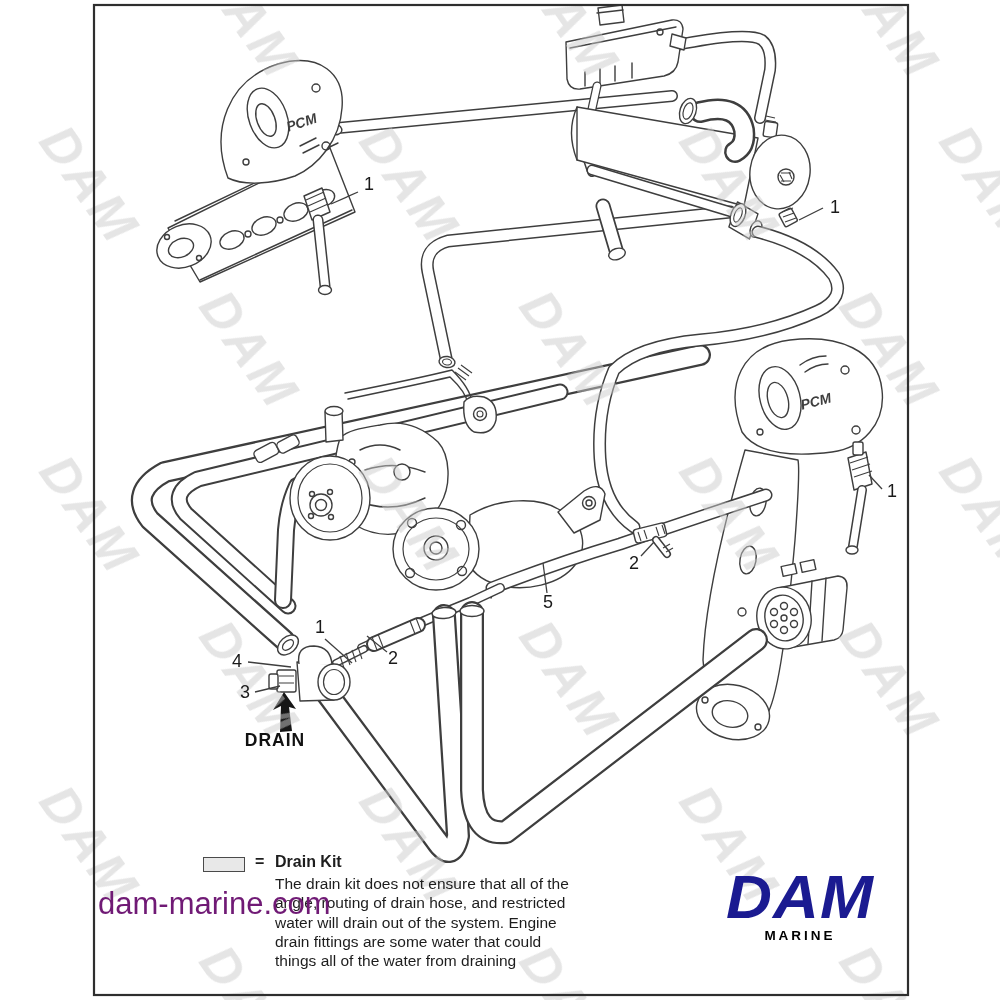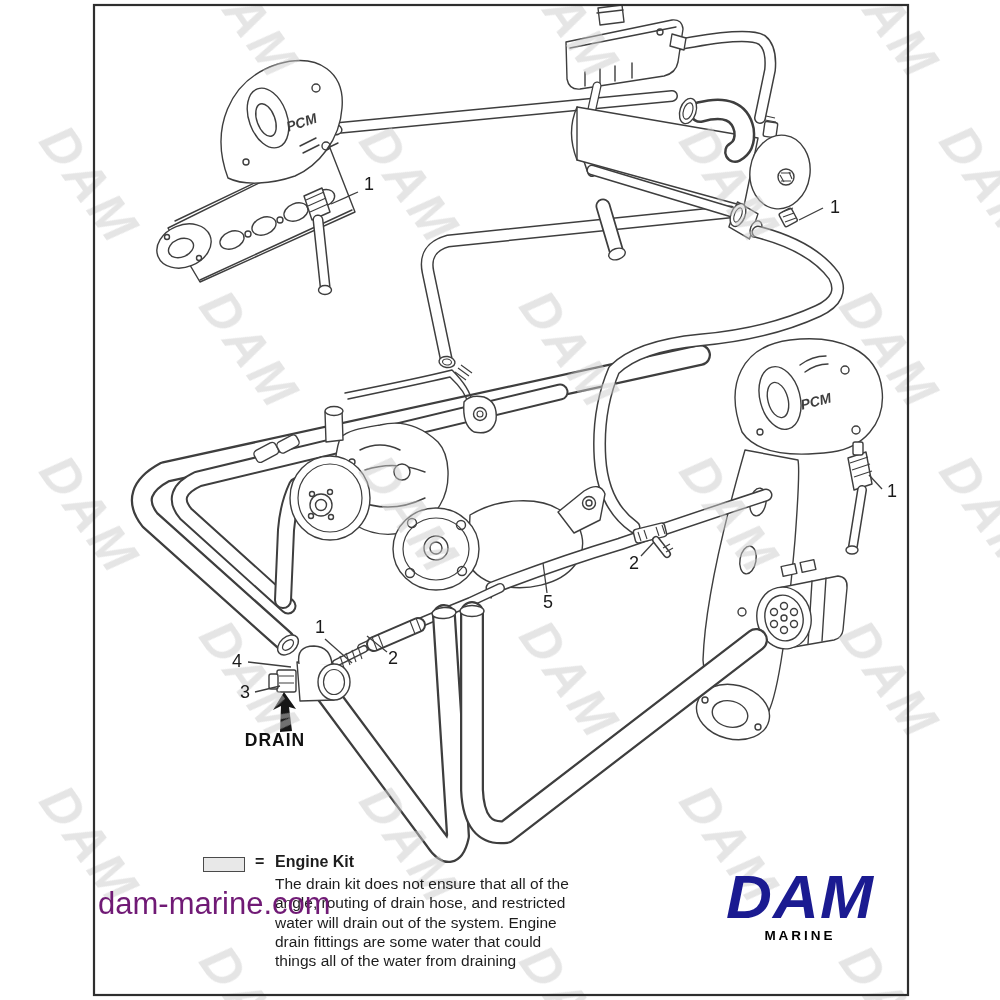--- a/index.html
+++ b/index.html
@@ -326,21 +326,21 @@
         <text x="548" y="608" fill="#1a1a1a" font-size="18" font-family="&quot;Liberation Sans&quot;, sans-serif" text-anchor="middle">5</text>
         <text x="275" y="746" fill="#111" font-size="17.5" font-weight="bold" font-family="&quot;Liberation Sans&quot;, sans-serif" text-anchor="middle" letter-spacing="1">DRAIN</text>
         <text x="0" y="0" fill="#3e3e3e" font-size="14" font-weight="bold" font-style="italic" font-family="&quot;Liberation Sans&quot;, sans-serif" text-anchor="middle" transform="translate(303 127) rotate(-18)">PCM</text>
         <text x="0" y="0" fill="#3e3e3e" font-size="14" font-weight="bold" font-style="italic" font-family="&quot;Liberation Sans&quot;, sans-serif" text-anchor="middle" transform="translate(817 406) rotate(-14)">PCM</text>
       </g>
   </svg>
 
   <div class="legend">
     <div class="swatch" id="legend-swatch" style="background: rgb(232, 232, 232);"></div>
     <div class="eq">=</div>
-    <div class="legend-title">Engine Kit</div>
+    <div class="legend-title">Drain Kit</div>
     <div class="legend-para" id="legend-para">
         <div>The drain kit does not ensure that all of the</div>
         <div>angle, routing of drain hose, and restricted</div>
         <div>water will drain out of the system. Engine</div>
         <div>drain fittings are some water that could</div>
         <div>things all of the water from draining</div>
       </div>
   </div>
 
   <div class="site" id="site-text" style="color: #701a75;">dam-marine.com</div>

